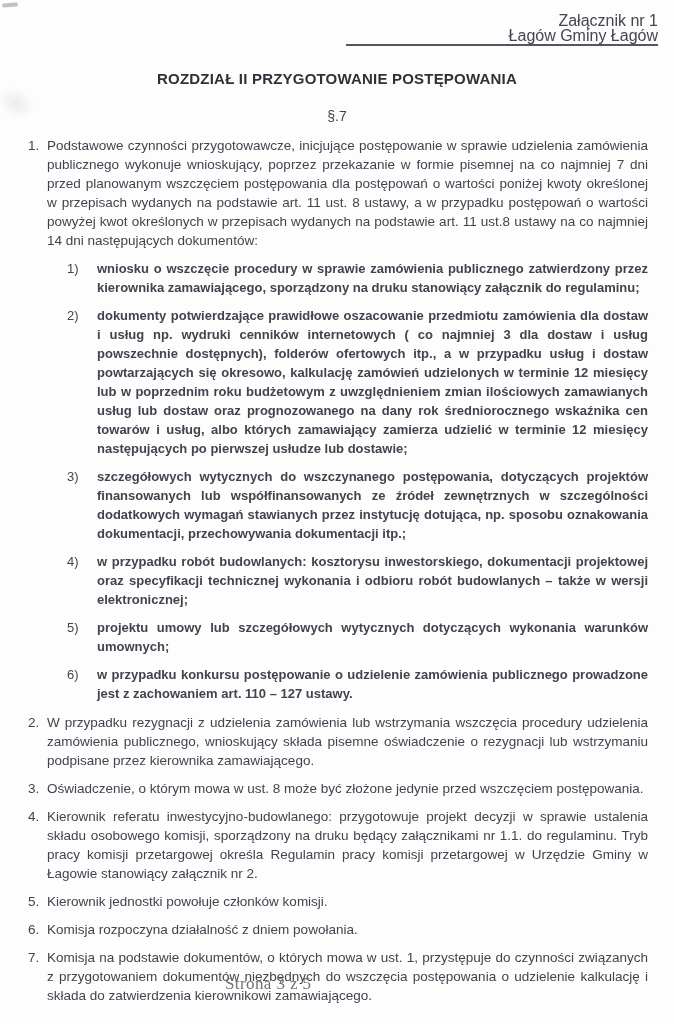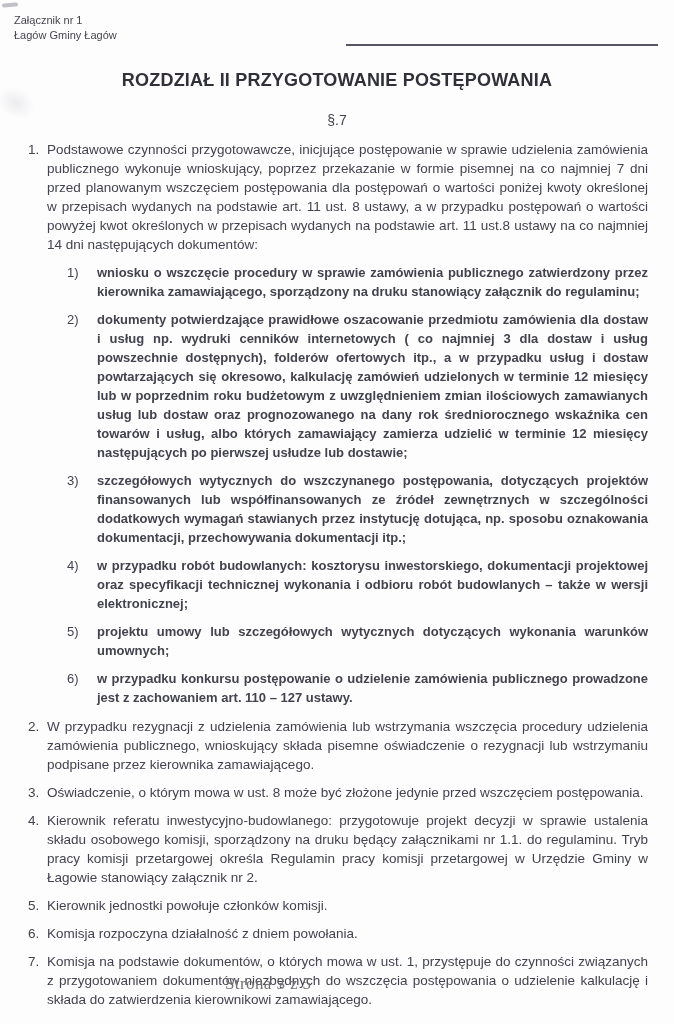--- a/index.html
+++ b/index.html
@@ -24,36 +24,36 @@
     transform: rotate(-4deg);
   }
   .scan-artifact-smudge {
     position: absolute;
     left: -4px; top: 88px;
     width: 40px; height: 30px;
     background: radial-gradient(ellipse at center, rgba(160,160,175,0.18), rgba(160,160,175,0) 70%);
     transform: rotate(30deg);
   }
   .header {
-    padding: 13px 16px 0 14px;
-    text-align: left;
-    font-size: 11px;
+    padding: 13px 16px 0 0;
+    text-align: right;
+    font-size: 16px;
     line-height: 15px;
     color: #45454f;
   }
   .header-rule {
     width: 312px;
     height: 0;
     border-bottom: 2px solid #565662;
     margin: 1px 16px 0 auto;
   }
   .title {
     margin-top: 24px;
     text-align: center;
-    font-size: 18px;
+    font-size: 15px;
     font-weight: bold;
     letter-spacing: 0.2px;
     color: #303039;
   }
   .section-mark {
     margin-top: 21px;
     text-align: center;
     font-size: 14px;
     color: #43434f;
   }

